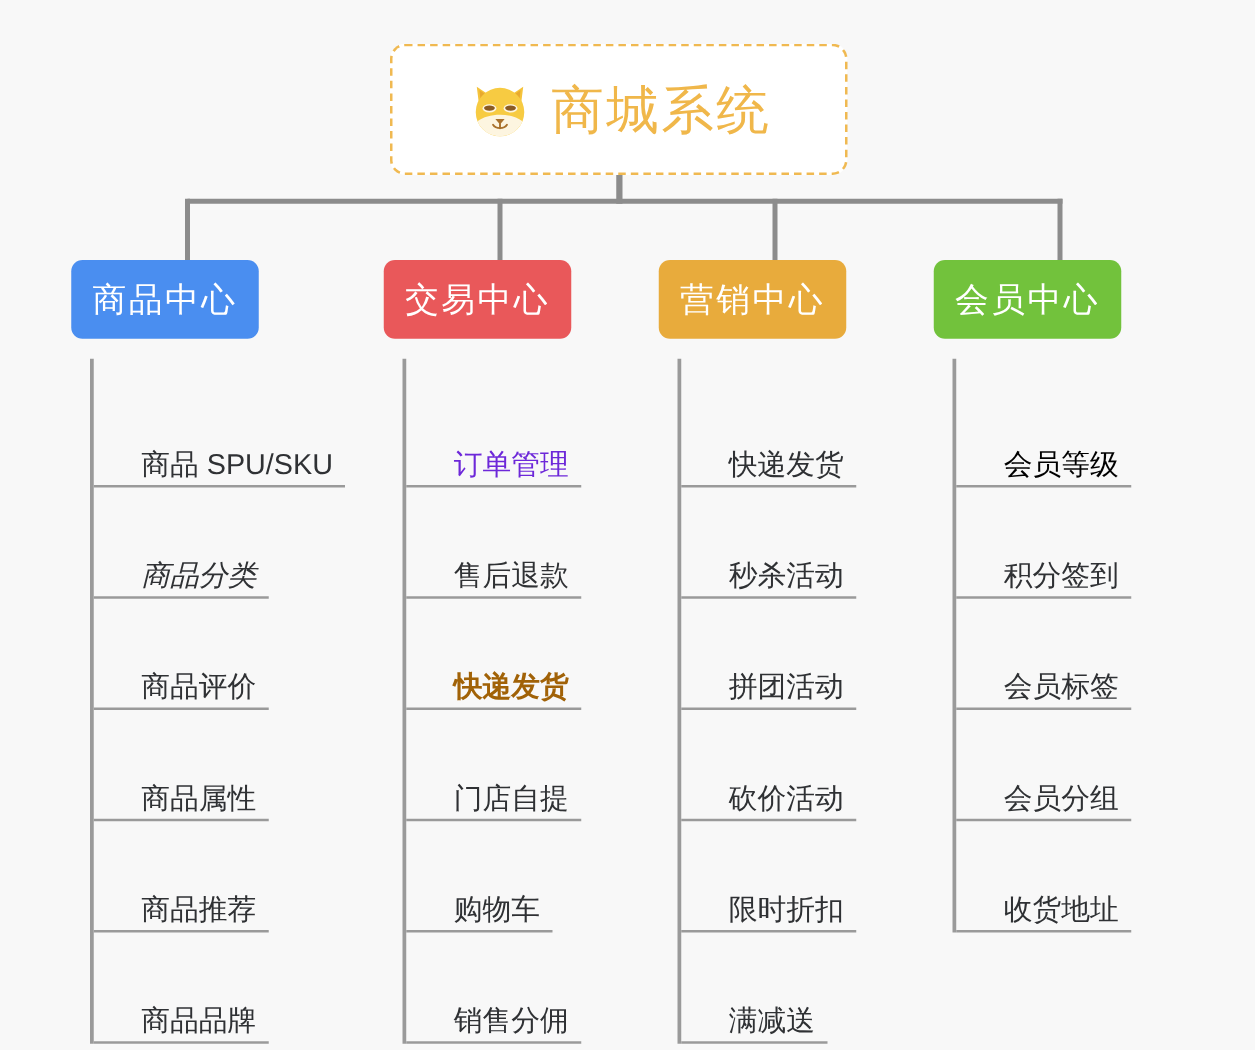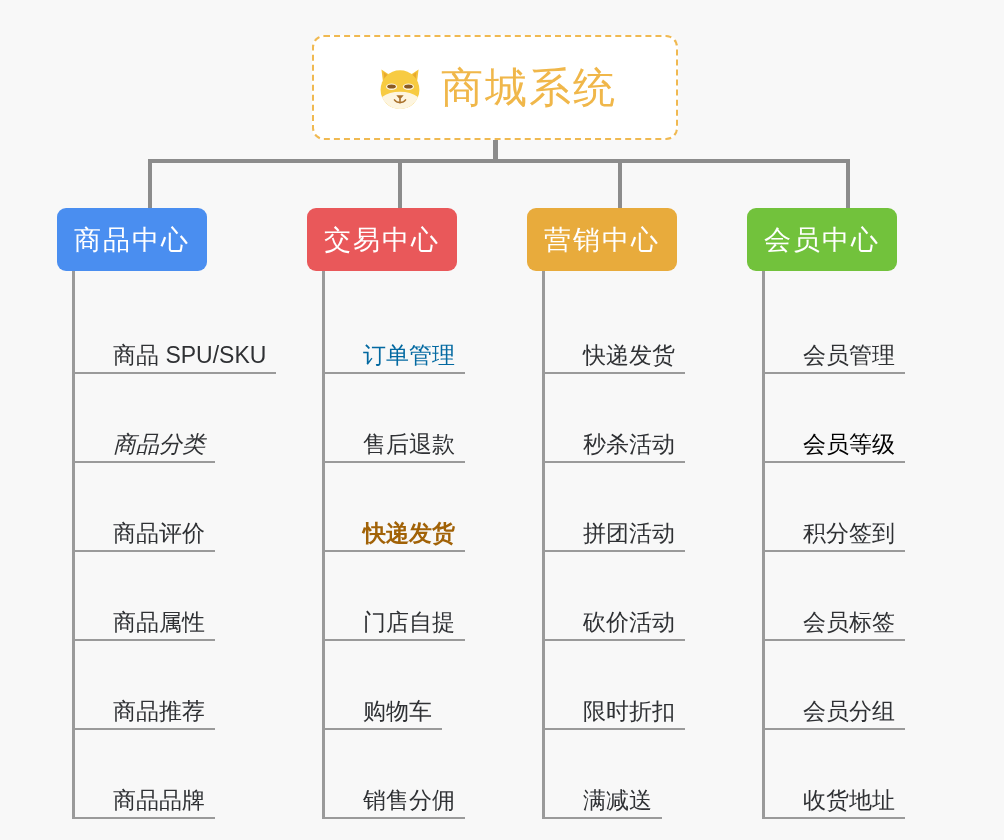--- a/index.html
+++ b/index.html
@@ -85,21 +85,21 @@
   .cat-label {
     color: #ffffff;
     font-size: 27px;
     letter-spacing: 2px;
     white-space: nowrap;
   }
 
   
   .leaf-list {
     position: relative;
-    margin-top: 0;
+    margin-top: 16px;
     padding-top: 14px;
     margin-left: 15px;
     border-left: 3px solid #9a9a9a;
   }
   .leaf-item {
     position: relative;
     height: 89px;
     box-sizing: border-box;
     display: flex;
     align-items: flex-end;
@@ -185,21 +185,21 @@
       </div>
     </div>
   </div>
 
   <div class="column col-1">
     <div class="cat-box" style="background: rgb(233, 88, 90);">
       <span class="cat-label">交易中心</span>
     </div>
     <div class="leaf-list" style="border-left-color: rgb(154, 154, 154);">
       <div class="leaf-item">
-        <span class="leaf-label" style="color: #0369a1;">订单管理</span>
+        <span class="leaf-label" style="color: #6d28d9;">订单管理</span>
         <span class="leaf-underline" style="background: rgb(154, 154, 154); width: 140px;"></span>
       </div>
       <div class="leaf-item">
         <span class="leaf-label" style="color: rgb(47, 49, 52);">售后退款</span>
         <span class="leaf-underline" style="background: rgb(154, 154, 154); width: 140px;"></span>
       </div>
       <div class="leaf-item">
         <span class="leaf-label" style="color: #a16207; font-weight: bold;">快递发货</span>
         <span class="leaf-underline" style="background: rgb(154, 154, 154); width: 140px;"></span>
       </div>
@@ -249,24 +249,20 @@
       </div>
     </div>
   </div>
 
   <div class="column col-3">
     <div class="cat-box" style="background: rgb(114, 194, 60);">
       <span class="cat-label">会员中心</span>
     </div>
     <div class="leaf-list" style="border-left-color: rgb(154, 154, 154);">
       <div class="leaf-item">
-        <span class="leaf-label" style="color: rgb(47, 49, 52);">会员管理</span>
-        <span class="leaf-underline" style="background: rgb(154, 154, 154); width: 140px;"></span>
-      </div>
-      <div class="leaf-item">
         <span class="leaf-label" style="color: #000000;">会员等级</span>
         <span class="leaf-underline" style="background: rgb(154, 154, 154); width: 140px;"></span>
       </div>
       <div class="leaf-item">
         <span class="leaf-label" style="color: rgb(47, 49, 52);">积分签到</span>
         <span class="leaf-underline" style="background: rgb(154, 154, 154); width: 140px;"></span>
       </div>
       <div class="leaf-item">
         <span class="leaf-label" style="color: rgb(47, 49, 52);">会员标签</span>
         <span class="leaf-underline" style="background: rgb(154, 154, 154); width: 140px;"></span>

